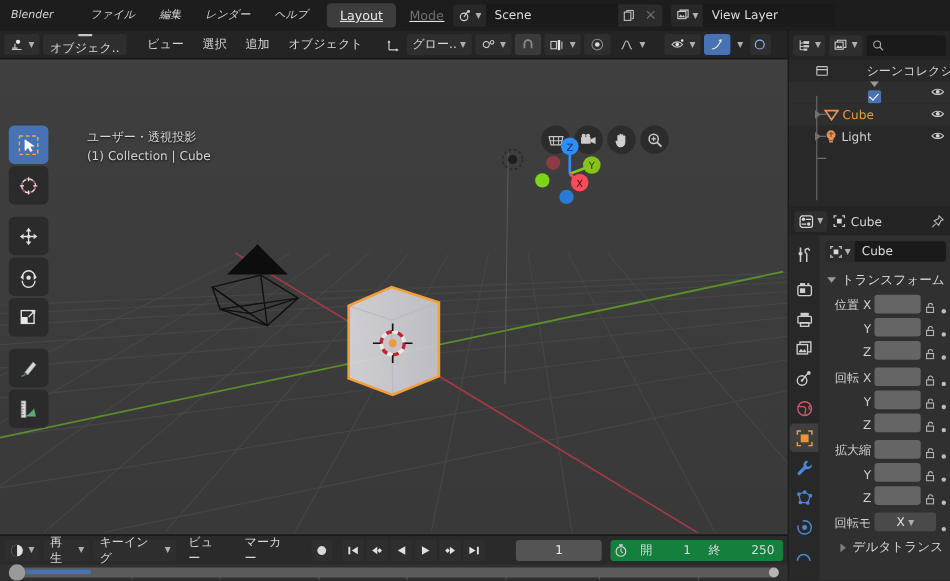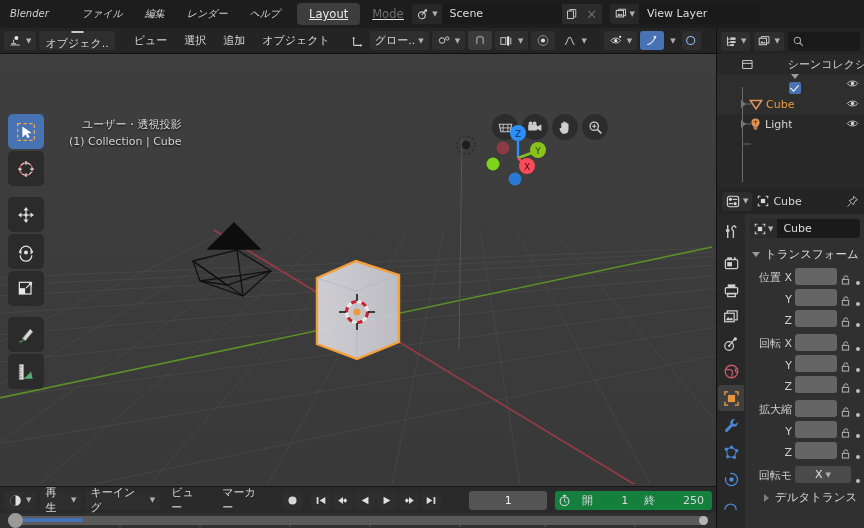--- a/index.html
+++ b/index.html
@@ -47,22 +47,22 @@
           padding:0 5px; gap:3px; font-size:11px; color:#d8d8d8; white-space:nowrap; }
   .hbtn.flat { background:transparent; }
   .hsep { width:6px; }
   .hlabel { font-size:11px; color:#d8d8d8; padding:0 7px; white-space:nowrap; }
   .mode-ico { width:13px; height:13px; border:1.5px solid #c8c8c8; border-radius:2px; position:relative; }
   .mode-ico:after { content:''; position:absolute; inset:2px; background:#c8c8c8; border-radius:1px; }
 
   
   .viewport { flex:1; position:relative; background:#3b3b3b; overflow:hidden; }
   .vp-grid { position:absolute; inset:0; }
-  .vp-text { position:absolute; left:69px; top:62px; font-size:11px; color:#d9d9d9;
-             text-shadow:0 1px 2px rgba(0,0,0,.85); line-height:1.55; pointer-events:none;text-align:right; }
+  .vp-text { position:absolute; left:79px; top:62px; font-size:11px; color:#d9d9d9;
+             text-shadow:0 1px 2px rgba(0,0,0,.85); line-height:1.55; pointer-events:none; }
   .vp-text .l2 { font-size:11px; color:#d4d4d4; }
 
   .toolbar-left { position:absolute; left:8px; top:60px; width:36px;
                   display:flex; flex-direction:column; gap:2px; }
   .tool {
     width:36px; height:35px; background:#2b2b2b; border-radius:5px;
     display:flex; align-items:center; justify-content:center; position:relative;
   }
   .tool.active { background:#4772b3; }
   .toolgap { height:7px; }

